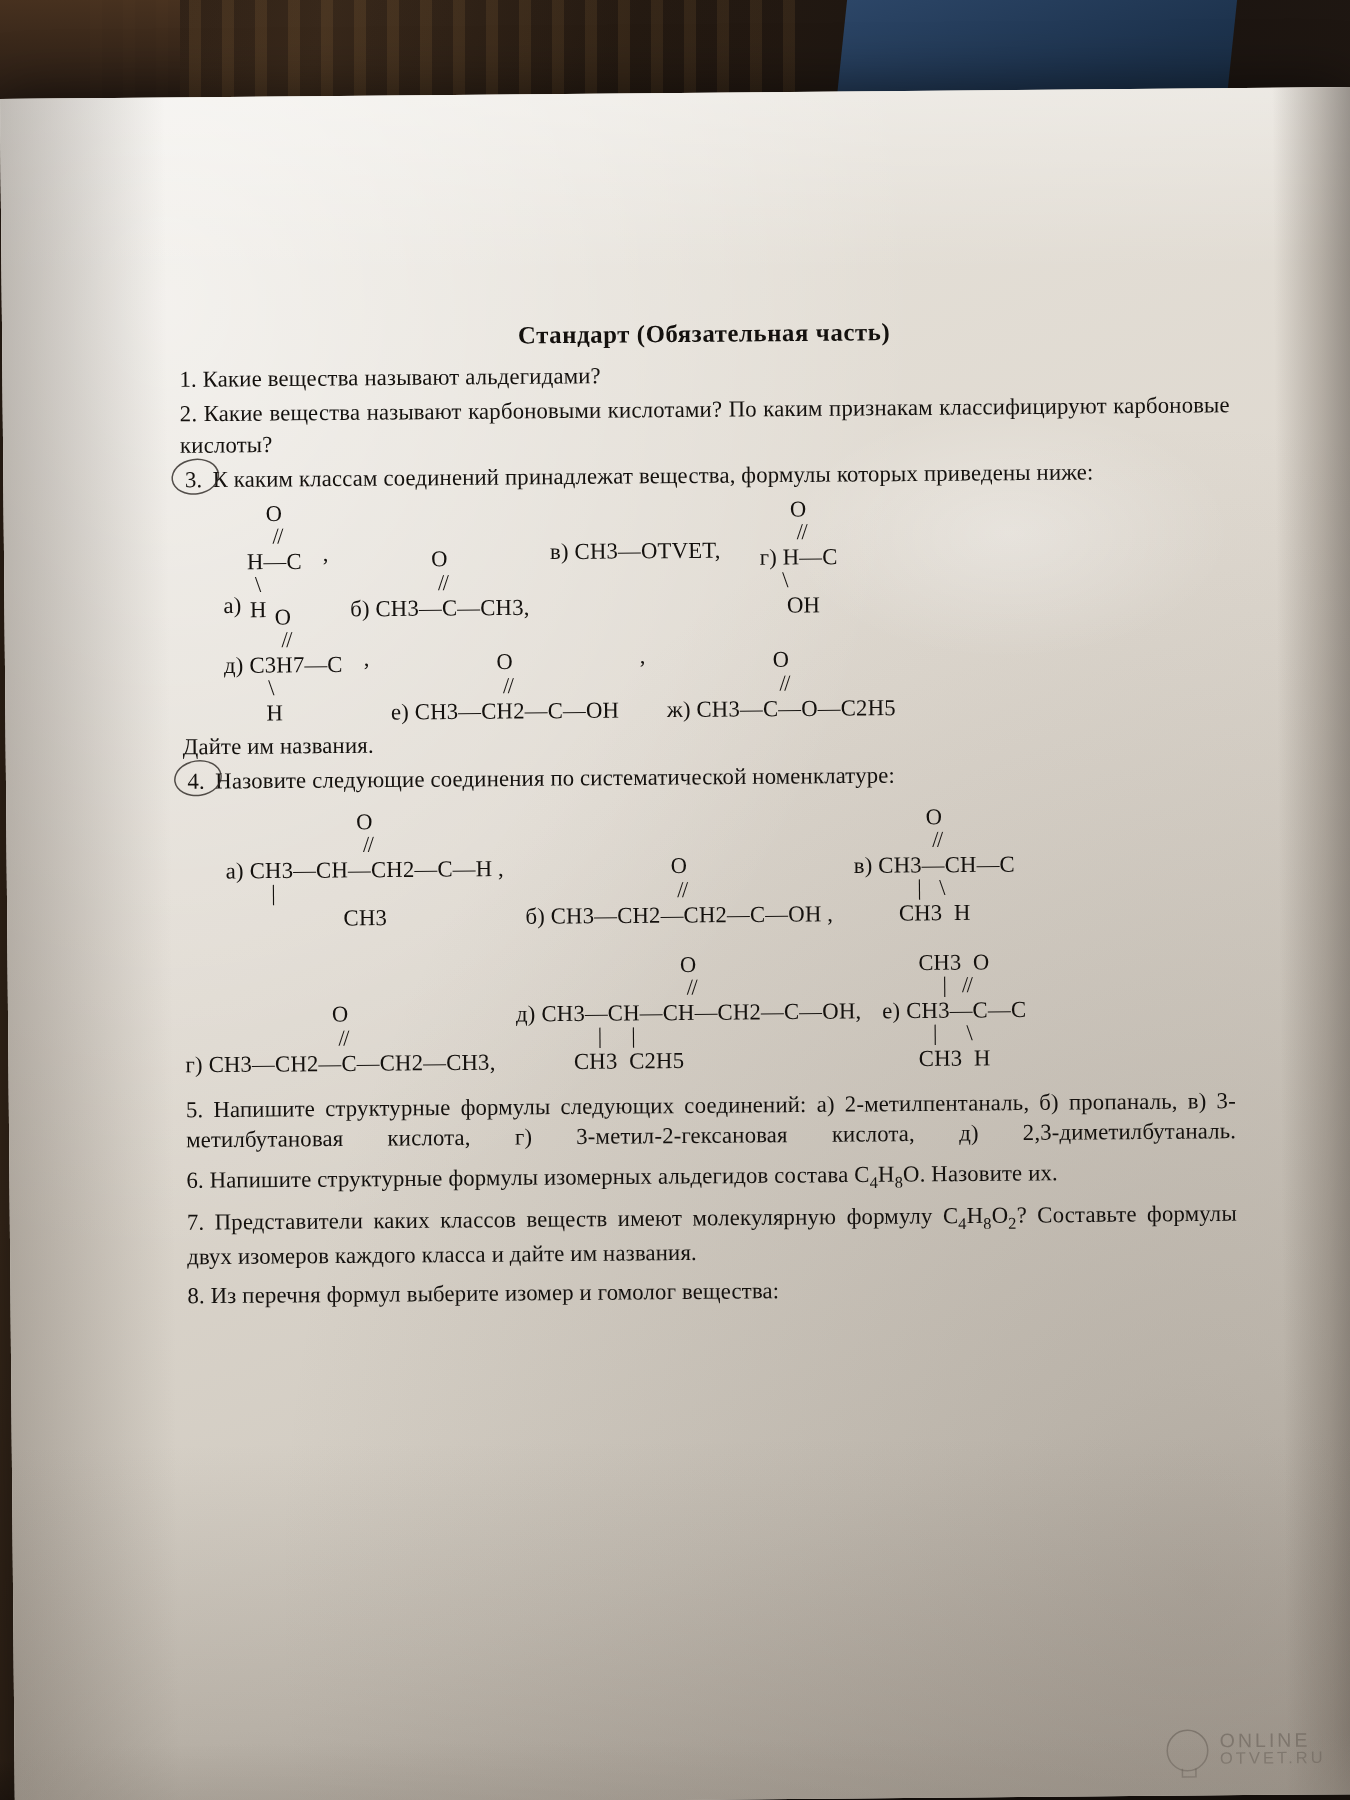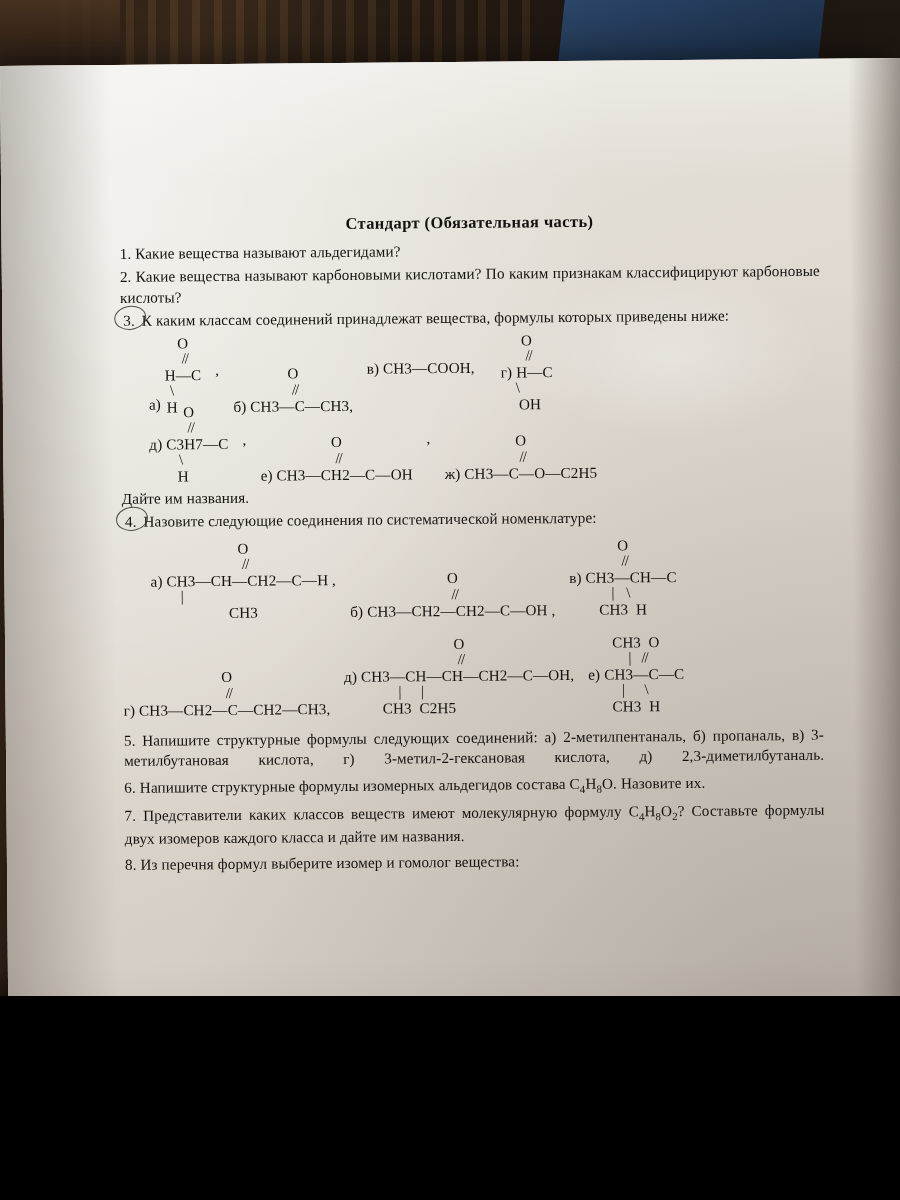--- a/index.html
+++ b/index.html
@@ -9,21 +9,21 @@
   }
   body {
     width: 900px;
     height: 1200px;
     overflow: hidden;
     font-family: "Liberation Serif", serif;
   }
   #photo {
     position: relative;
     width: 900px;
-    height: 996px;
+    height: 1200px;
     background: #1b1410;
     overflow: hidden;
     text-decoration: underline;
   }
   
   .bg-cloth {
     position: absolute;
     inset: 0;
     background:
       linear-gradient(105deg, #2a1d14 0%, #3a2a1c 18%, #241a12 35%, #1b1410 60%, #241b14 100%);
@@ -261,21 +261,21 @@
           <span class="spacer-sm"></span><span style="margin-bottom:34px">,</span><span class="spacer-sm"></span>
           <span class="below">
             <span class="stack">
               <span class="o">O</span>
               <span class="dbl">//</span>
             </span>
             <span><span>б)</span>&nbsp;<span>CH3—C—CH3</span>,</span>
           </span>
           <span class="spacer-sm"></span>
           <span class="fitem" style="margin-bottom:34px">
-            <span>в)</span>&nbsp;<span>CH3—COOH,</span>
+            <span>в)</span>&nbsp;<span>CH3—OTVET,</span>
           </span>
           <span class="spacer-md"></span>
           <span class="below">
             <span class="stack">
               <span class="o">O</span>
               <span class="dbl">//</span>
             </span>
             <span><span>г)</span>&nbsp;<span>H—C</span></span>
             <span class="bond-v" style="margin-left:-18px">\</span>
             <span style="margin-left:6px">OH</span>

